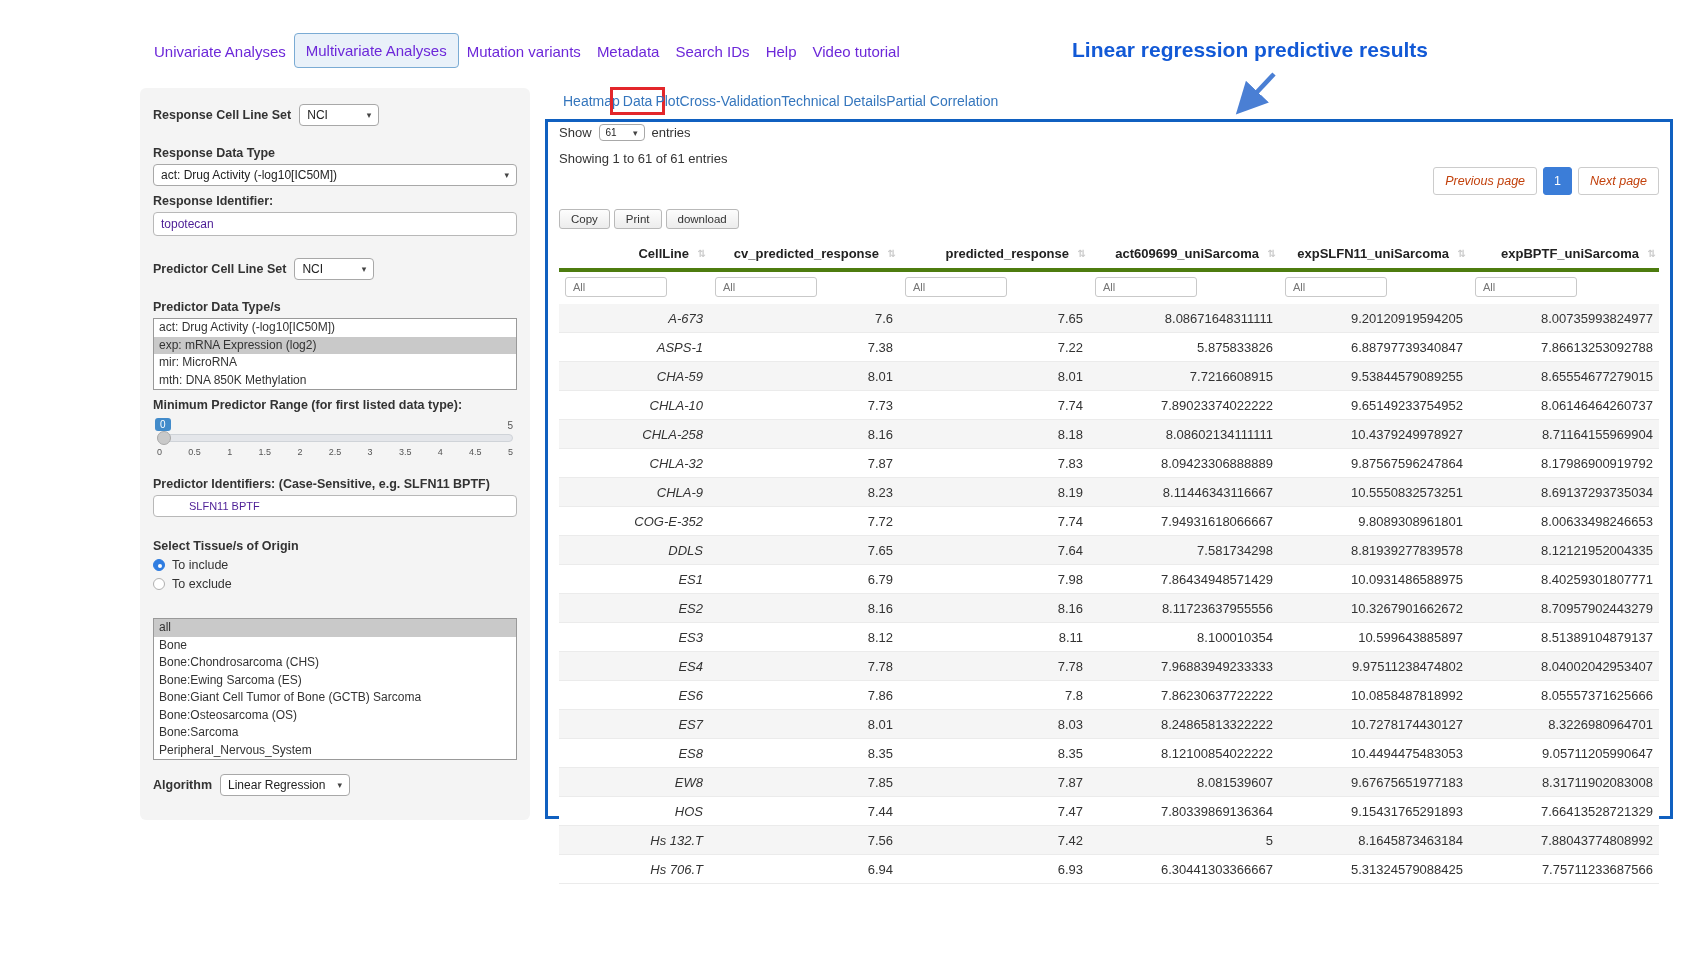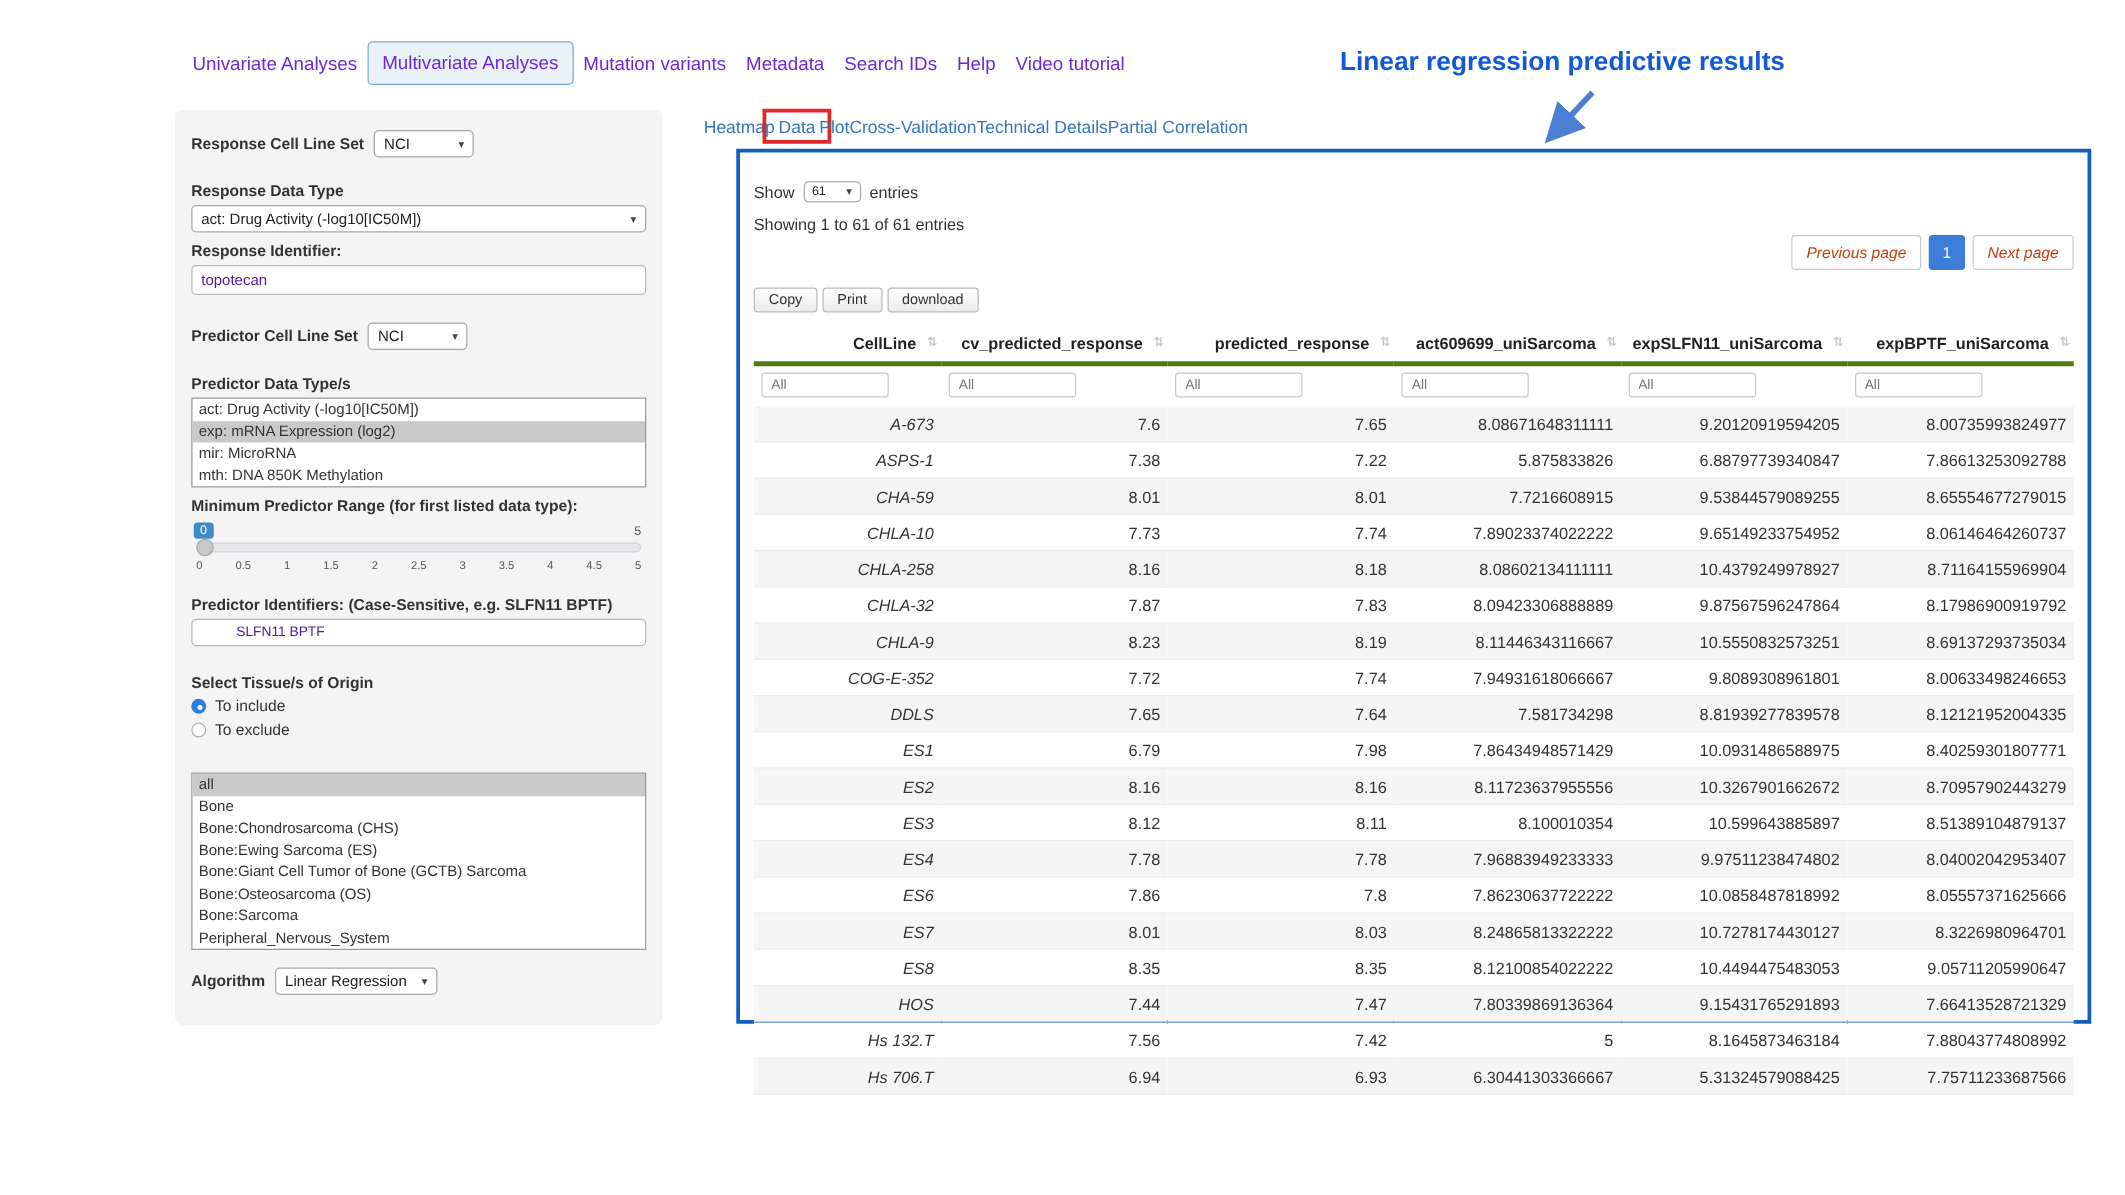--- a/index.html
+++ b/index.html
@@ -40,21 +40,21 @@
   .radio { width:12px; height:12px; border-radius:50%; border:1px solid #b0b0b0; background:#fff; position:relative; flex:0 0 auto; }
   .radio.checked { background:#2f7de1; border-color:#2f7de1; }
   .radio.checked::after { content:""; position:absolute; left:3.5px; top:3.5px; width:4px; height:4px; border-radius:50%; background:#fff; }
 
   
   .main { position:absolute; left:545px; top:84px; width:1128px; }
   .result-tabs { display:flex; align-items:center; padding-left:18px; height:34px; font-size:14px; color:#3576bd; }
   .rtab { cursor:pointer; white-space:nowrap; }
   .rtab.active { border:3px solid #e3262a; padding:3px 10px; margin:0 -10px; }
 
-  .blue-panel { margin-top:1px; border:3px solid #1060c0; height:700px; background:#fff; padding:22px 11px 0;margin-left:44px; }
+  .blue-panel { margin-top:1px; border:3px solid #1060c0; height:700px; background:#fff; padding:1px 11px 0; }
   .show-row { display:flex; align-items:center; gap:7px; font-size:13px; margin-top:1px; }
   .sel.small { min-width:46px; padding:2px 6px; font-size:10px; }
   .band { display:flex; justify-content:space-between; margin-top:10px; }
   .showing { font-size:13px; align-self:flex-start; }
   .pag { display:flex; align-items:center; gap:6px; align-self:flex-end; margin-top:16px; }
   .pbtn { border:1px solid #ccc; background:#fff; padding:6px 11px; font-size:12.5px; color:#c2410c; border-radius:3px; font-family:inherit; cursor:pointer;font-style:italic; }
   .pnum { border:1px solid #3b7dd8; background:#3b7dd8; color:#fff; padding:6px 10px; font-size:12.5px; border-radius:3px; font-family:inherit; cursor:pointer; }
   .export-row { display:flex; gap:4px; margin-top:14px; }
   .ebtn { border:1px solid #b9b9b9; background:linear-gradient(#fdfdfd,#ececec); padding:3px 11px; font-size:11.5px; color:#333; border-radius:3px; font-family:inherit; cursor:pointer; }
 
@@ -395,20 +395,28 @@
             </tr>
             <tr>
               <td class="cell-text">ES8</td>
               <td class="cell-num">8.35</td>
               <td class="cell-num">8.35</td>
               <td class="cell-num">8.12100854022222</td>
               <td class="cell-num">10.4494475483053</td>
               <td class="cell-num">9.05711205990647</td>
             </tr>
             <tr>
+              <td class="cell-text">EW8</td>
+              <td class="cell-num">7.85</td>
+              <td class="cell-num">7.87</td>
+              <td class="cell-num">8.081539607</td>
+              <td class="cell-num">9.67675651977183</td>
+              <td class="cell-num">8.31711902083008</td>
+            </tr>
+            <tr>
               <td class="cell-text">HOS</td>
               <td class="cell-num">7.44</td>
               <td class="cell-num">7.47</td>
               <td class="cell-num">7.80339869136364</td>
               <td class="cell-num">9.15431765291893</td>
               <td class="cell-num">7.66413528721329</td>
             </tr>
             <tr>
               <td class="cell-text">Hs 132.T</td>
               <td class="cell-num">7.56</td>

